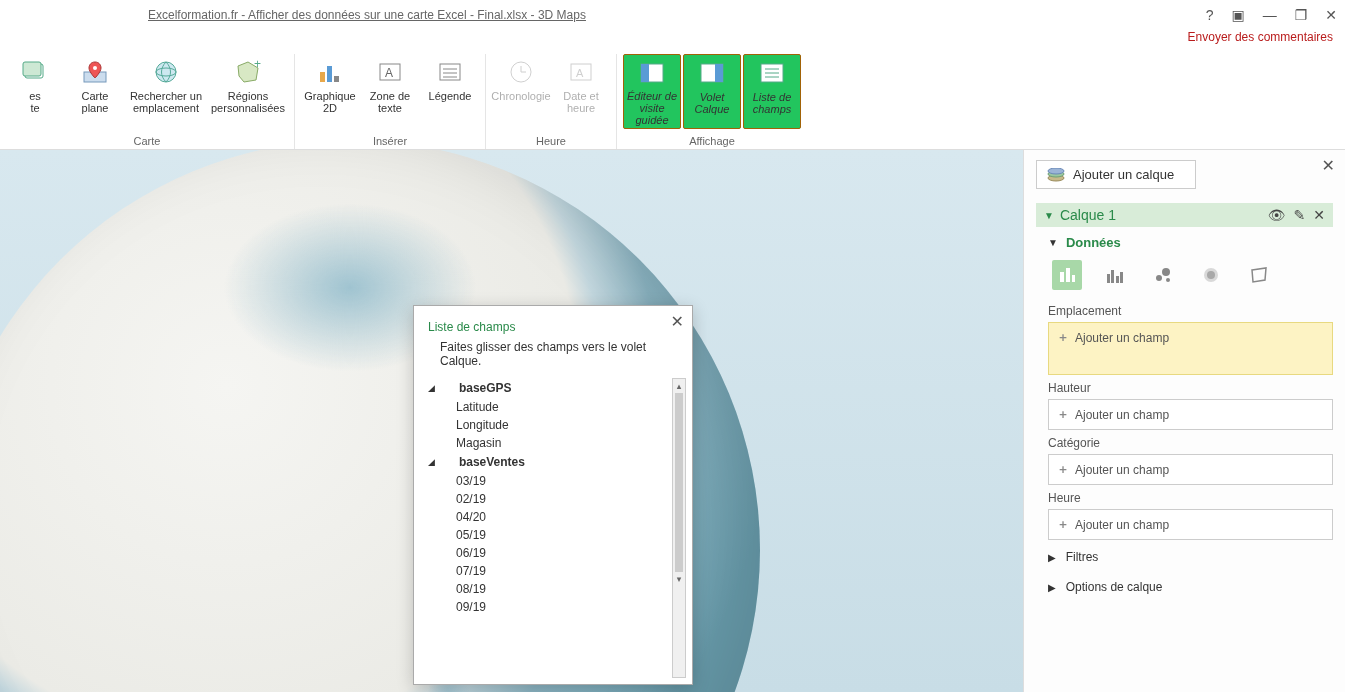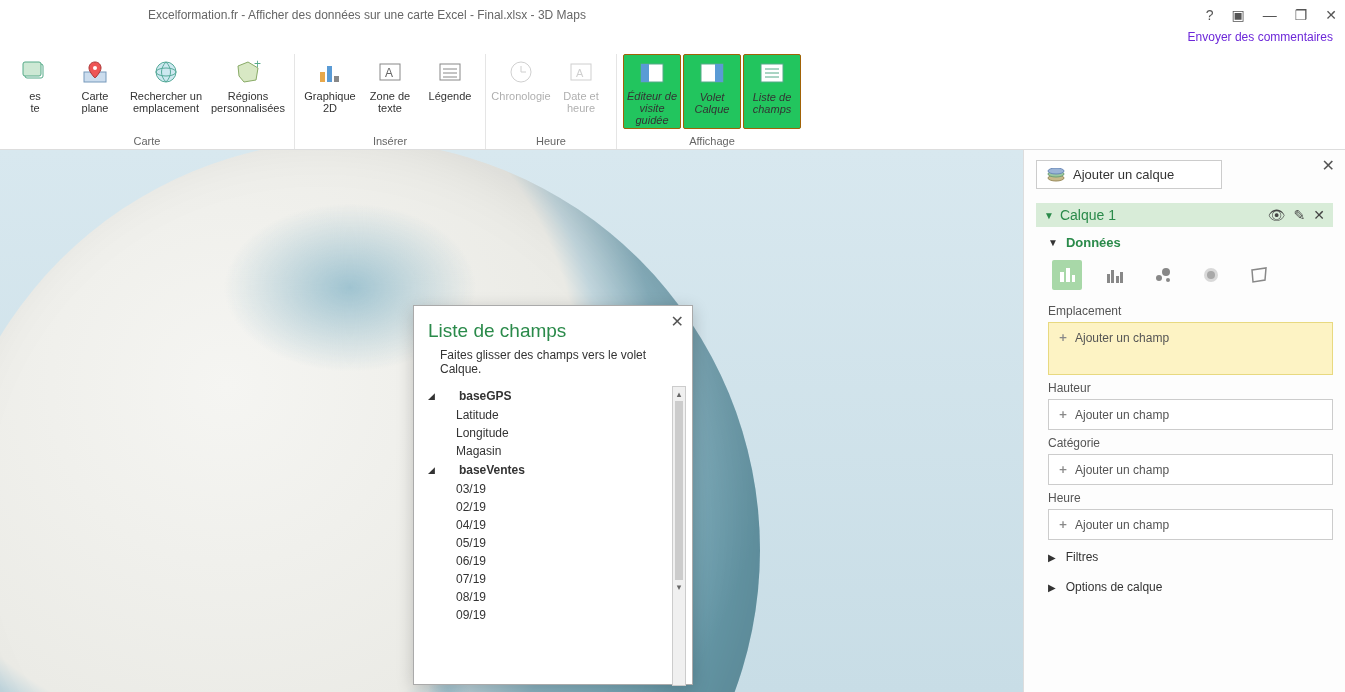--- a/index.html
+++ b/index.html
@@ -1,21 +1,21 @@
 <!DOCTYPE html>
 <html><head>
 <meta charset="utf-8">
 <style>
 *{box-sizing:border-box;margin:0;padding:0;font-family:"Segoe UI",Arial,sans-serif;}
 body{width:1345px;height:692px;background:#fff;overflow:hidden;position:relative;}
 .titlebar{height:30px;display:flex;align-items:center;padding:0 8px;color:#666;font-size:12px;}
-.titlebar .title{margin-left:140px;}
+.titlebar .title{margin-left:140px;text-decoration:underline;}
 .titlebar .winbtns{margin-left:auto;display:flex;gap:18px;color:#555;font-size:14px;}
 .titlebar .winbtns span{cursor:pointer;}
-.feedback{height:20px;text-align:right;padding-right:12px;font-size:12px;color:#6d28d9;}
+.feedback{height:20px;text-align:right;padding-right:12px;font-size:12px;color:#b91c1c;}
 .ribbon{height:100px;border-bottom:1px solid #ddd;display:flex;align-items:flex-start;padding-top:4px;}
 .rgroup{display:flex;flex-direction:column;align-items:center;height:95px;border-right:1px solid #e5e5e5;padding:0 6px;}
 .rgroup:last-child{border-right:none;}
 .rbuttons{display:flex;gap:2px;}
 .rbtn{display:flex;flex-direction:column;align-items:center;justify-content:flex-start;width:58px;height:75px;padding:2px;cursor:pointer;border-radius:2px;}
 .rbtn.wide{width:80px;}
 .rbtn.active{background:#22c55e;border:1px solid #a16207;font-style:italic;}
 .rbtn.disabled{opacity:.4;}
 .rbtn .ricon{height:32px;display:flex;align-items:center;justify-content:center;font-size:24px;}
 .rbtn .rlbl{font-size:11px;color:#333;text-align:center;line-height:12px;margin-top:2px;}
@@ -23,33 +23,33 @@
 .workspace{display:flex;height:542px;}
 .mapview{flex:1;position:relative;background:linear-gradient(180deg,#d8e8ef 0%,#c8dde6 100%);overflow:hidden;}
 .globe{position:absolute;left:-60px;top:-10px;width:820px;height:820px;border-radius:50%;background:radial-gradient(circle at 35% 30%,#f5f5f2 0%,#ebebe6 45%,#c4d8df 48%,#8bb4c2 55%,#6ba0b0 70%);box-shadow:inset -30px -30px 80px rgba(0,0,0,.15);}
 .globe::after{content:"";position:absolute;inset:0;border-radius:50%;background:
  radial-gradient(ellipse 180px 120px at 50% 18%,#9fc3d0 0%,transparent 70%),
  radial-gradient(ellipse 40px 140px at 68% 40%,#9fc3d0 0%,transparent 70%),
  radial-gradient(ellipse 30px 50px at 62% 68%,#9fc3d0 0%,transparent 70%);}
 .cursor{position:absolute;left:433px;top:388px;font-size:16px;color:#000;pointer-events:none;}
 .fieldlist{position:absolute;right:330px;top:155px;width:280px;height:380px;background:#fff;border:1px solid #aaa;box-shadow:0 4px 16px rgba(0,0,0,.2);padding:14px 6px 8px 14px;}
 .fieldlist .close{position:absolute;right:8px;top:6px;font-size:16px;color:#555;cursor:pointer;}
-.fieldlist h3{color:#2a8a4a;font-weight:400;font-size:19px;margin-bottom:6px;}
+.fieldlist h3{color:#2a8a4a;font-weight:400;font-size:12px;margin-bottom:6px;}
 .fieldlist .hint{font-size:12px;color:#333;margin-bottom:10px;margin-left:12px;}
 .fieldlist .tree{font-size:12px;color:#333;overflow-y:auto;height:300px;position:relative;}
 .fieldlist .tgroup{display:flex;align-items:center;gap:6px;margin:3px 0;}
 .fieldlist .tgroup .caret{font-size:9px;}
 .fieldlist .tgroup b{font-weight:600;margin-left:18px;}
 .fieldlist .titem{padding:2px 0 2px 28px;}
 .fieldlist .scrollbar{position:absolute;right:0;top:0;width:14px;height:100%;background:#f0f0f0;border:1px solid #ccc;}
 .fieldlist .scrollbar .up,.fieldlist .scrollbar .down{height:14px;text-align:center;font-size:9px;color:#666;line-height:14px;}
 .fieldlist .scrollbar .thumb{background:#ccc;height:60%;margin:0 2px;}
 .rightpane{width:322px;border-left:1px solid #ddd;background:#fdfdfd;padding:10px 12px;position:relative;}
 .rightpane .close{position:absolute;right:10px;top:6px;font-size:16px;color:#555;cursor:pointer;}
-.addlayer{display:flex;align-items:center;gap:8px;border:1px solid #ccc;padding:6px 10px;font-size:13px;color:#333;margin-bottom:14px;cursor:pointer;background:#fff;width:186px;}
+.addlayer{display:flex;align-items:center;gap:8px;border:1px solid #ccc;padding:6px 10px;font-size:13px;color:#333;margin-bottom:14px;cursor:pointer;background:#fff;width:160px;}
 .addlayer .ic{width:18px;height:14px;}
 .layerhead{background:#d8ecd8;padding:4px 8px;display:flex;align-items:center;gap:6px;font-size:14px;color:#2a8a4a;}
 .layerhead .caret{font-size:10px;color:#2a8a4a;}
 .layerhead .tools{margin-left:auto;display:flex;gap:8px;color:#444;font-size:14px;}
 .section{padding:8px 0 0 12px;}
 .sechead{display:flex;align-items:center;gap:8px;font-size:13px;font-weight:600;color:#2a8a4a;margin-bottom:10px;}
 .sechead .caret{font-size:10px;color:#333;}
 .viztabs{display:flex;gap:18px;margin:6px 0 14px 4px;}
 .viztab{width:30px;height:30px;display:flex;align-items:center;justify-content:center;border-radius:2px;cursor:pointer;color:#666;}
 .viztab.active{background:#a8d8a8;color:#fff;}
@@ -236,21 +236,21 @@
           </div>
           <div class="titem">Latitude</div>
           <div class="titem">Longitude</div>
           <div class="titem">Magasin</div>
           <div class="tgroup">
             <span class="caret">◢</span>
             <b>baseVentes</b>
           </div>
           <div class="titem">03/19</div>
           <div class="titem">02/19</div>
-          <div class="titem">04/19</div>
+          <div class="titem">04/20</div>
           <div class="titem">05/19</div>
           <div class="titem">06/19</div>
           <div class="titem">07/19</div>
           <div class="titem">08/19</div>
           <div class="titem">09/19</div>
         </div>
     </div>
   </div>
 
   <div class="rightpane">

